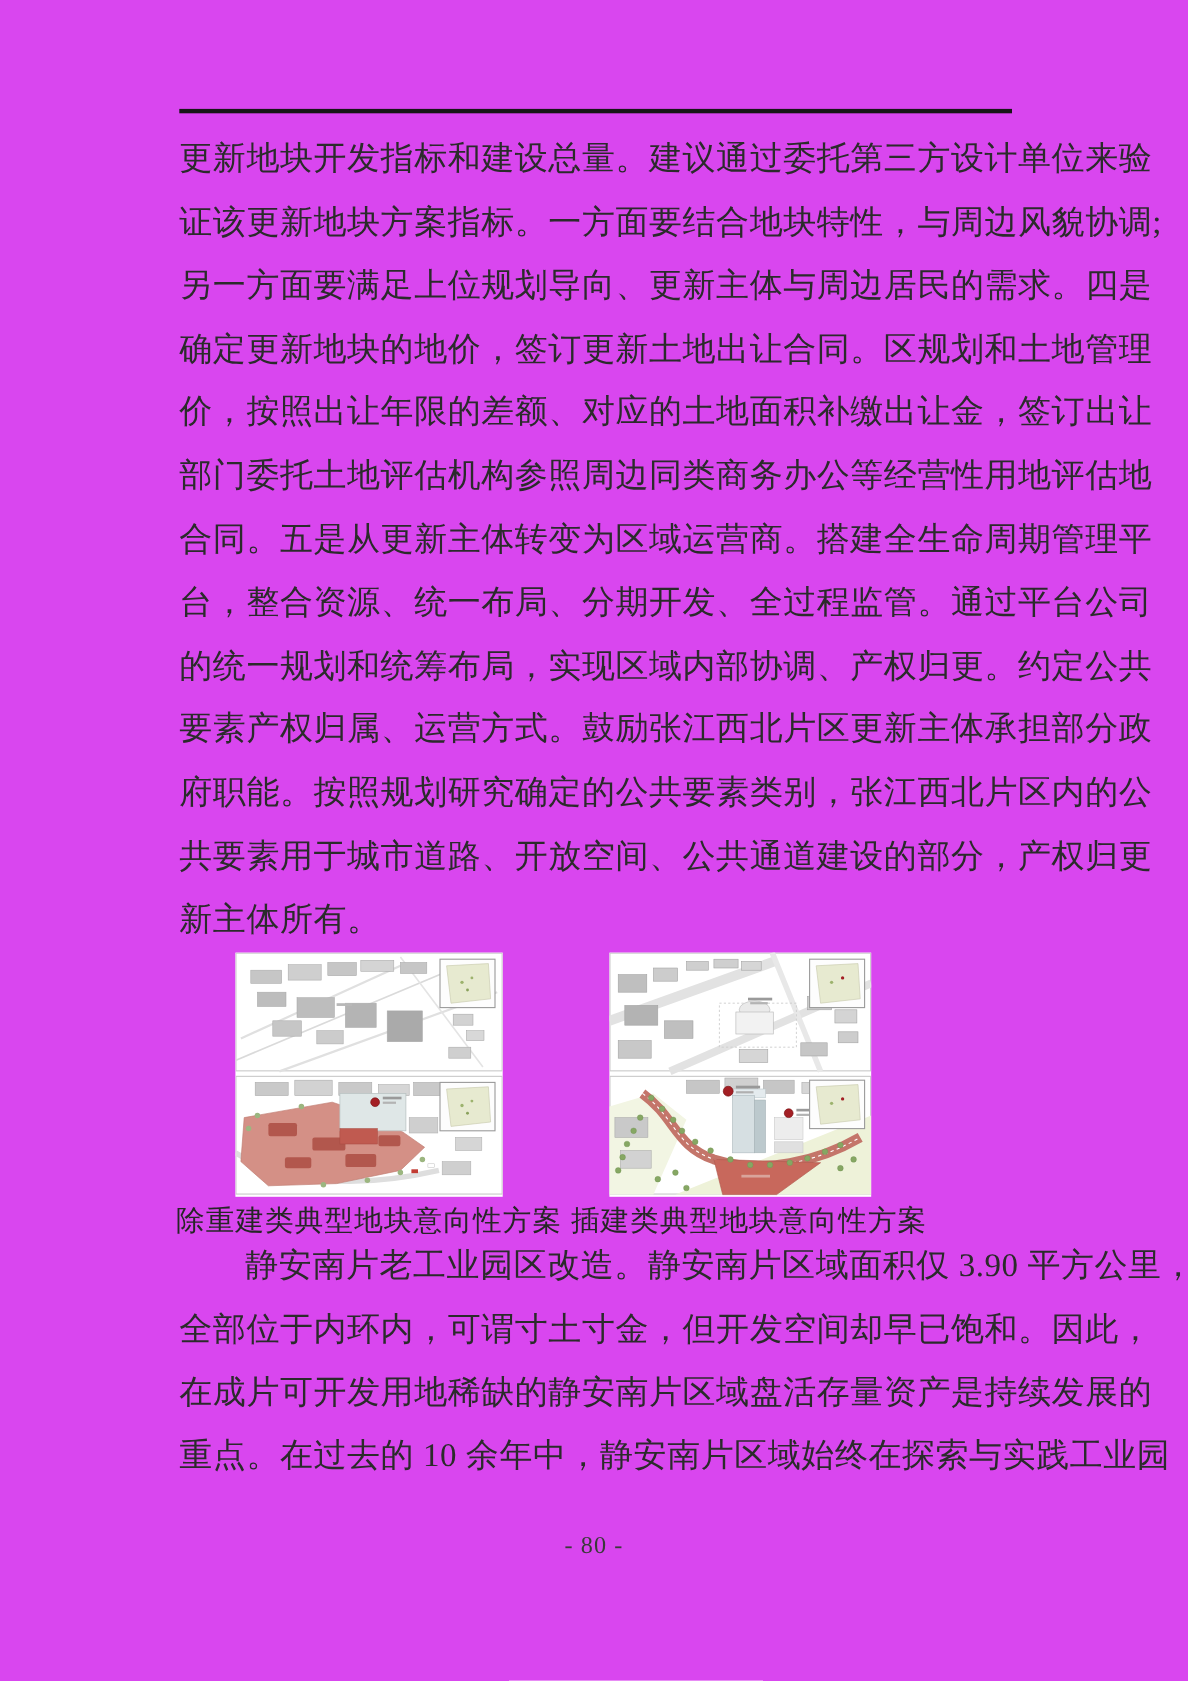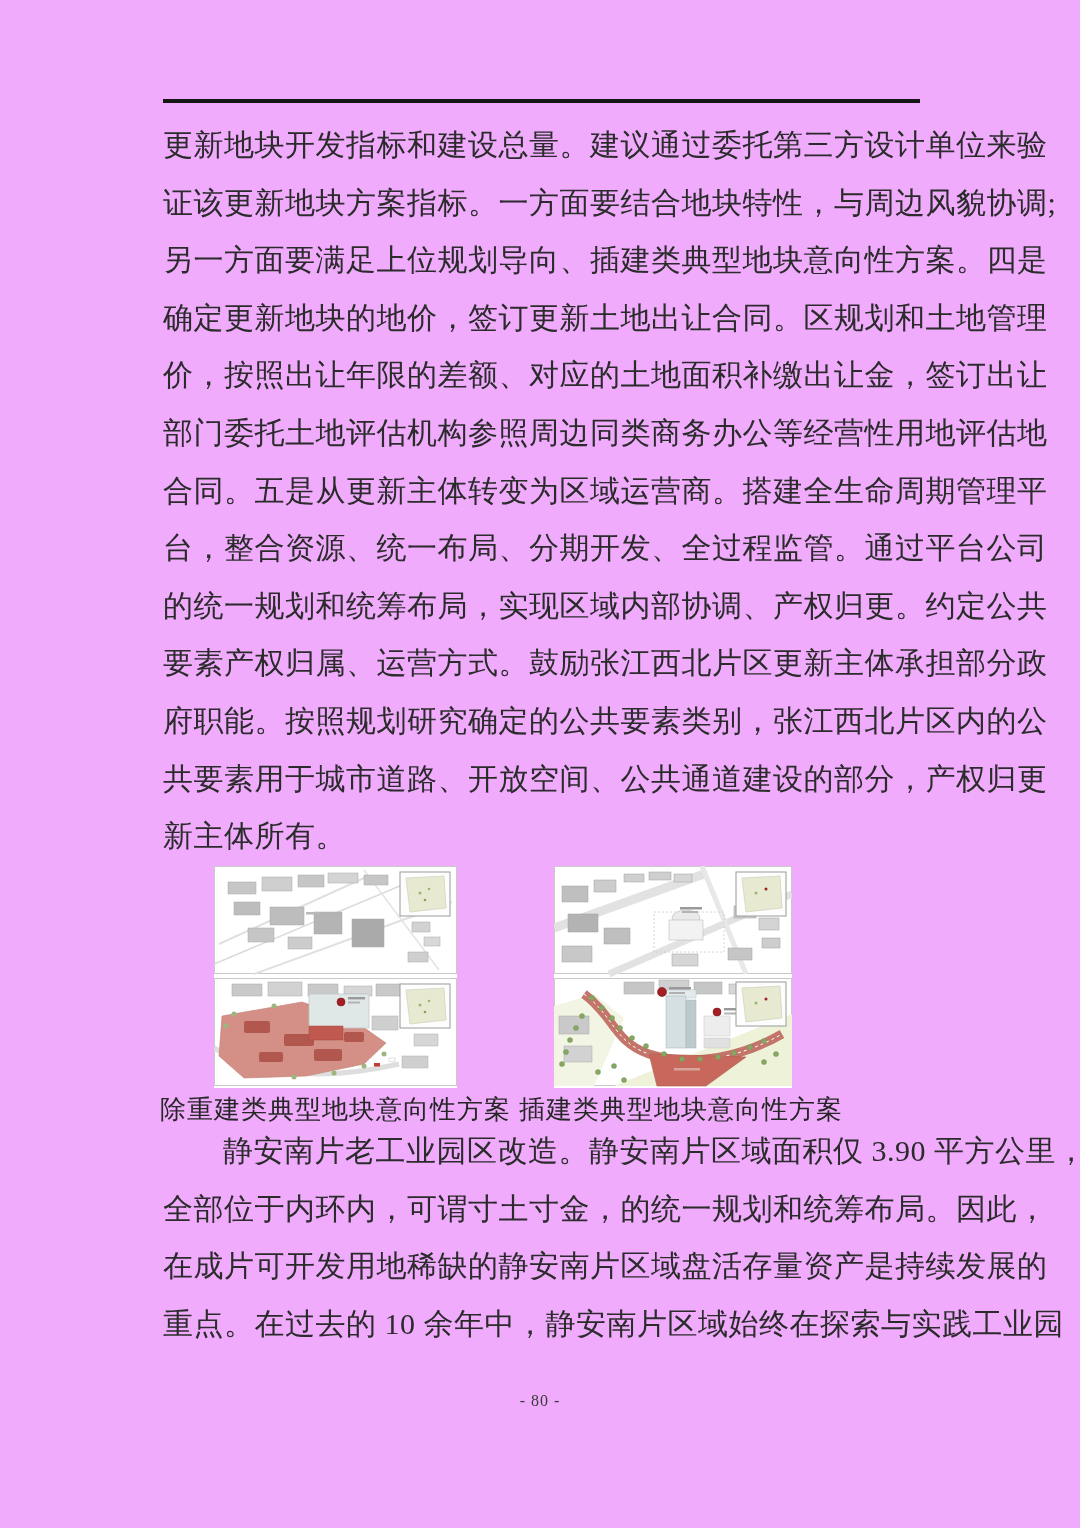--- a/index.html
+++ b/index.html
@@ -1,19 +1,19 @@
 <!DOCTYPE html>
 <html lang="zh"><head>
 <meta charset="utf-8">
 <style>
   html,body{margin:0;padding:0;background:#ffffff;}
   .page{
     position:relative;
     width:1080px;height:1528px;
-    background:#f0abfc;
+    background:#d946ef;
     font-family:"Liberation Serif","DejaVu Serif",serif;
     color:#2b2b2b;
     overflow:hidden;
   }
   .header-rule{
     position:absolute;left:163px;top:99px;
     width:757px;height:4px;background:#161616;
   }
   .para{
     position:absolute;left:163px;width:757px;
@@ -40,35 +40,35 @@
   .caption{
     position:absolute;top:1090px;height:40px;
     font-size:26px;line-height:40px;
     text-align:center;white-space:nowrap;
     letter-spacing:1px;color:#262626;font-family:Liberation Serif, serif;
   }
   #caption-left{left:154px;width:363px;}
   #caption-right{left:519px;width:308px;}
   .page-number{
     position:absolute;left:0;top:1392px;width:100%;
-    text-align:center;font-size:16px;color:#3a3a3a;
+    text-align:center;font-size:22px;color:#3a3a3a;
     letter-spacing:1px;
   }
 </style>
 </head>
 <body>
 
 <div class="page">
 
   <div class="header-rule"></div>
 
   <div class="para" style="top:116px;">
     <div class="tline">更新地块开发指标和建设总量。建议通过委托第三方设计单位来验</div>
     <div class="tline">证该更新地块方案指标。一方面要结合地块特性，与周边风貌协调;</div>
-    <div class="tline">另一方面要满足上位规划导向、插建类典型地块意向性方案。四是</div>
+    <div class="tline">另一方面要满足上位规划导向、更新主体与周边居民的需求。四是</div>
     <div class="tline">确定更新地块的地价，签订更新土地出让合同。区规划和土地管理</div>
     <div class="tline">价，按照出让年限的差额、对应的土地面积补缴出让金，签订出让</div>
     <div class="tline">部门委托土地评估机构参照周边同类商务办公等经营性用地评估地</div>
     <div class="tline">合同。五是从更新主体转变为区域运营商。搭建全生命周期管理平</div>
     <div class="tline">台，整合资源、统一布局、分期开发、全过程监管。通过平台公司</div>
     <div class="tline">的统一规划和统筹布局，实现区域内部协调、产权归更。约定公共</div>
     <div class="tline">要素产权归属、运营方式。鼓励张江西北片区更新主体承担部分政</div>
     <div class="tline">府职能。按照规划研究确定的公共要素类别，张江西北片区内的公</div>
     <div class="tline">共要素用于城市道路、开放空间、公共通道建设的部分，产权归更</div>
     <div class="tline short">新主体所有。</div>
@@ -259,20 +259,20 @@
         </g>
       </g>
     </svg>
   </div>
 
   <div class="caption" id="caption-left">除重建类典型地块意向性方案</div>
   <div class="caption" id="caption-right">插建类典型地块意向性方案</div>
 
   <div class="para" style="top:1122px;">
     <div class="tline" style="text-indent:2em;">静安南片老工业园区改造。静安南片区域面积仅 3.90 平方公里，</div>
-    <div class="tline">全部位于内环内，可谓寸土寸金，的统一规划和统筹布局。因此，</div>
+    <div class="tline">全部位于内环内，可谓寸土寸金，但开发空间却早已饱和。因此，</div>
     <div class="tline">在成片可开发用地稀缺的静安南片区域盘活存量资产是持续发展的</div>
     <div class="tline">重点。在过去的 10 余年中，静安南片区域始终在探索与实践工业园</div>
   </div>
 
   <div class="page-number">- 80 -</div>
 
 </div>
 
 </body></html>

